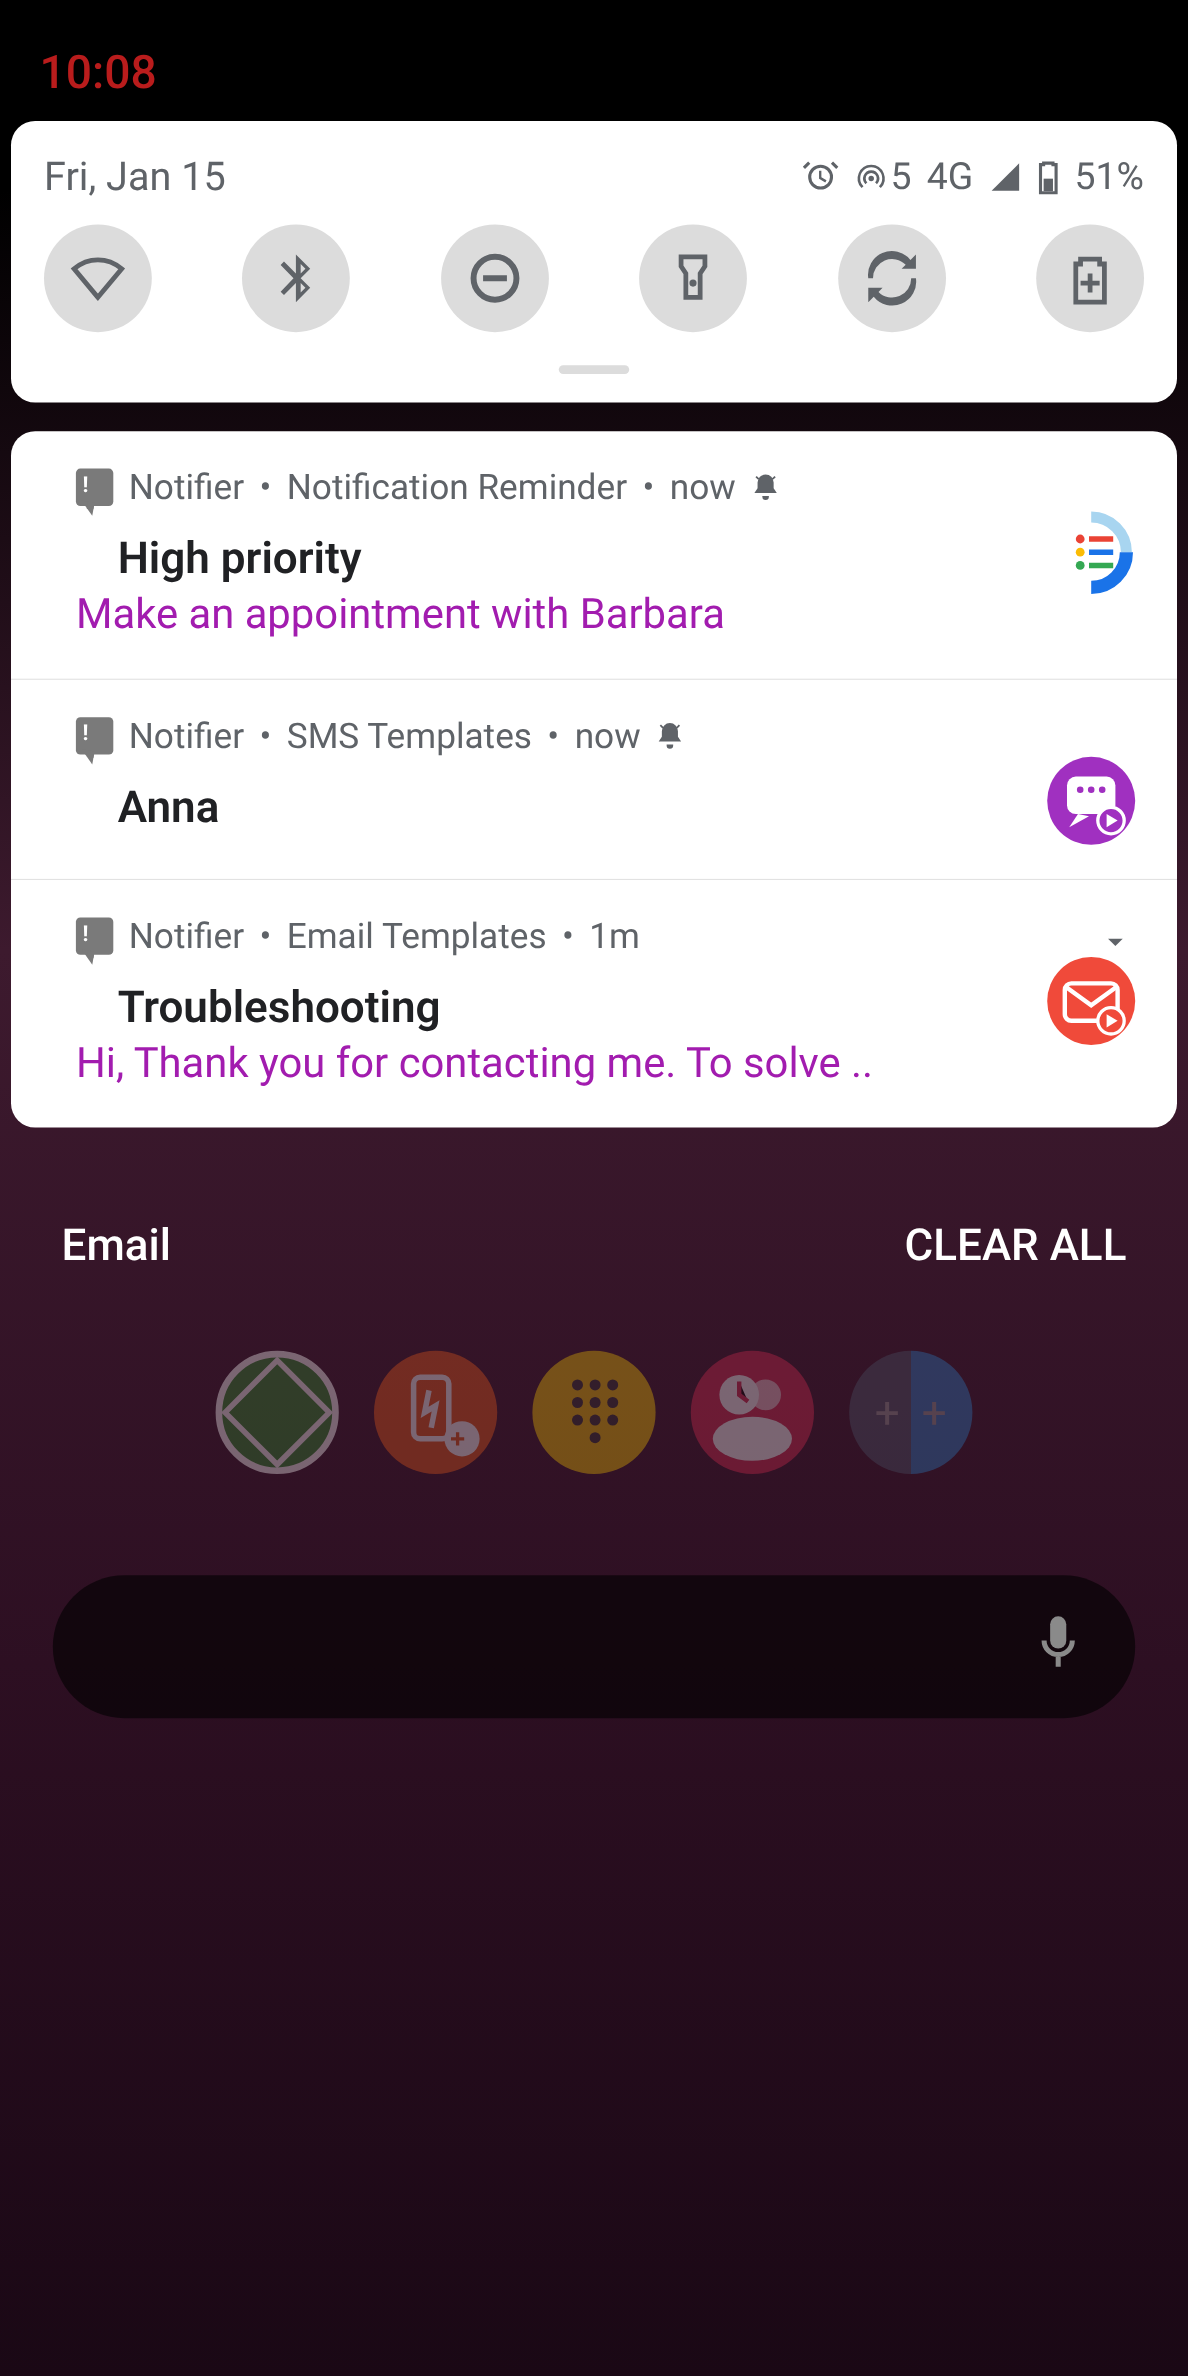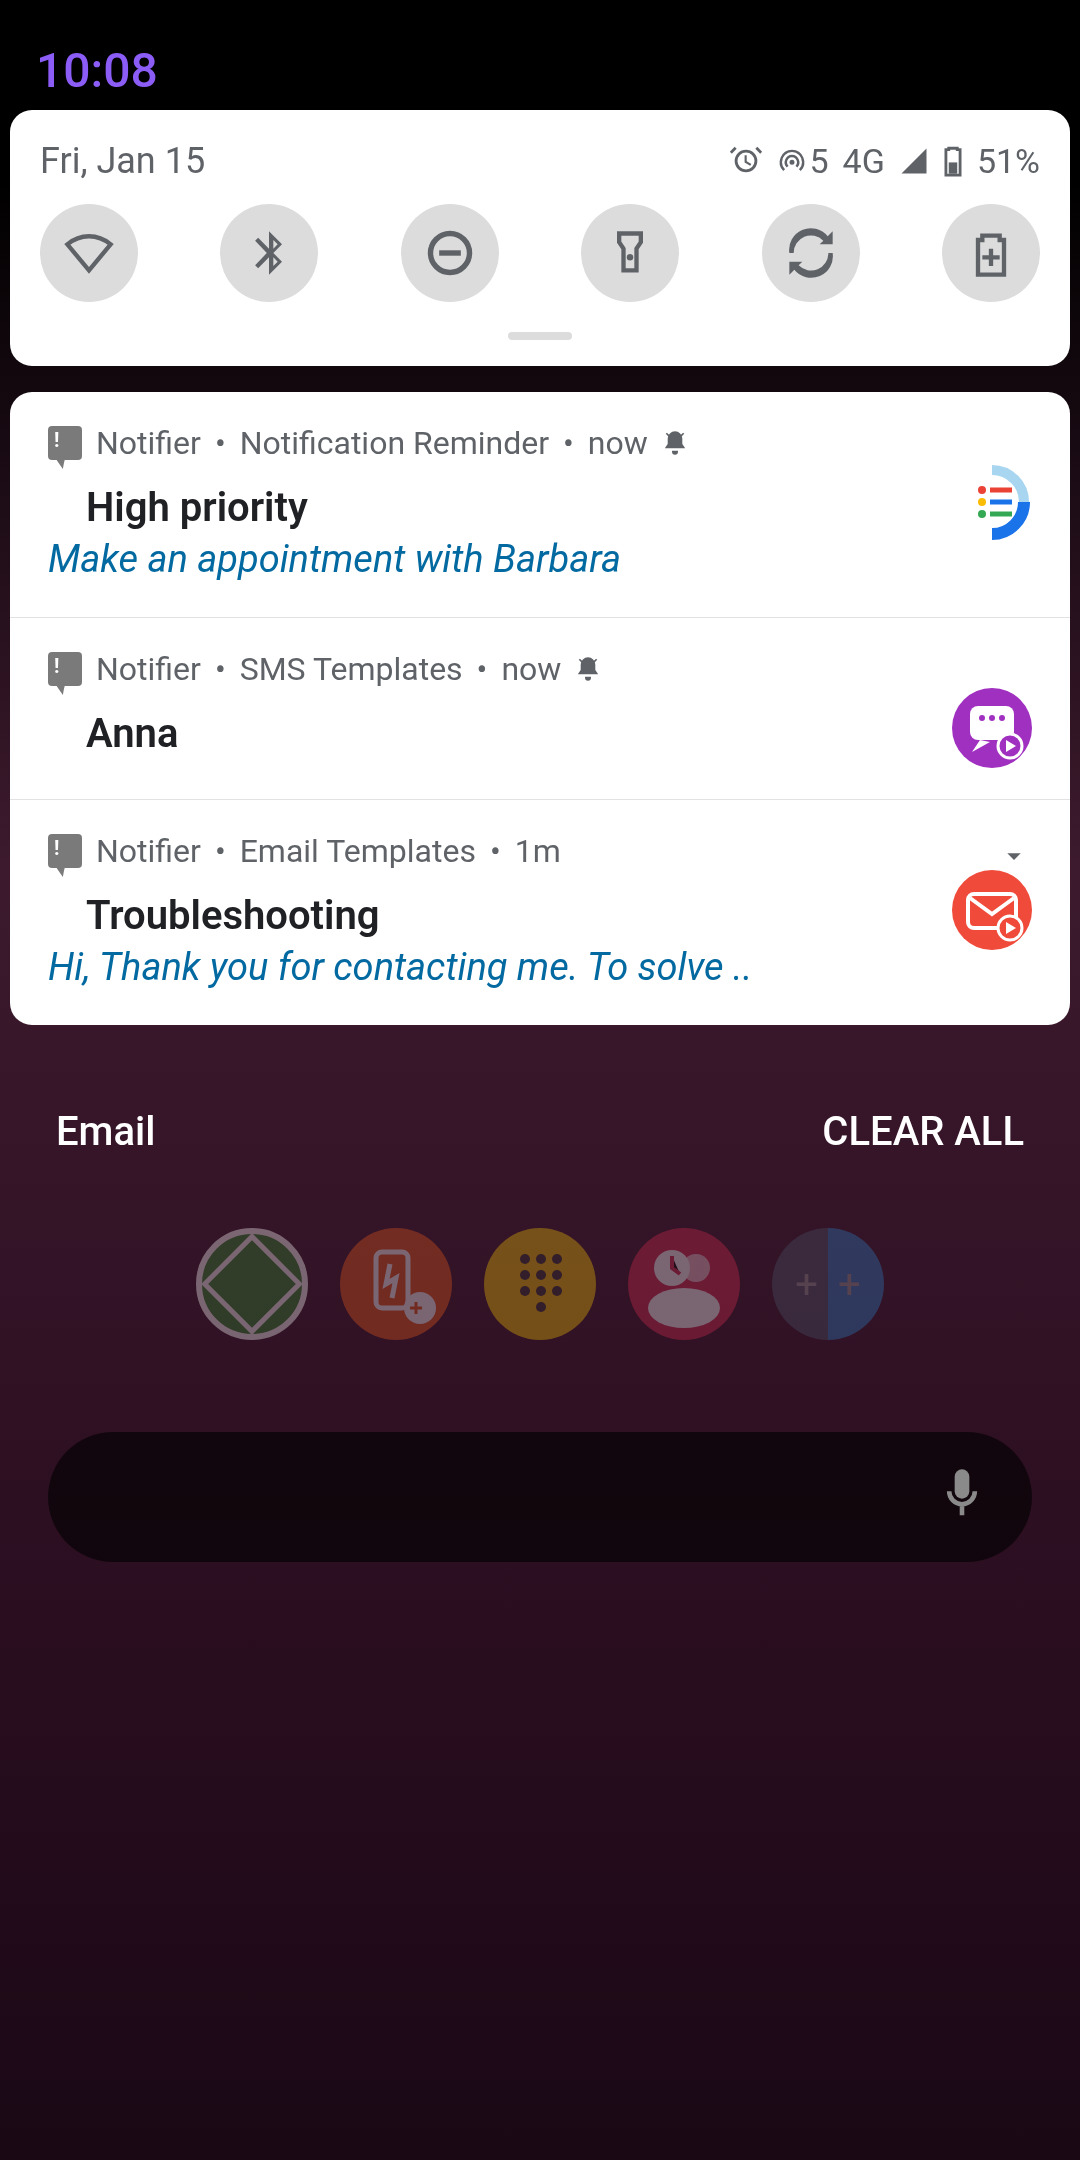--- a/index.html
+++ b/index.html
@@ -1,35 +1,35 @@
 <!DOCTYPE html>
 <html><head>
 <meta charset="utf-8">
 <style>
   * { margin: 0; padding: 0; box-sizing: border-box; font-family: Roboto, -apple-system, BlinkMacSystemFont, sans-serif; }
   body { width: 1080px; height: 2160px; background: linear-gradient(180deg, #000 0%, #000 8%, #3d1a2e 40%, #2d0f22 70%, #1a0815 100%); position: relative; overflow: hidden; }
-  .clock { position: absolute; top: 42px; left: 36px; color: #8b5cf6; font-size: 48px; font-weight: 500; }
+  .clock { position: absolute; top: 42px; left: 36px; color: #b91c1c; font-size: 42px; font-weight: 500; }
   .qs-panel { position: absolute; top: 110px; left: 10px; right: 10px; background: #fff; border-radius: 22px; padding: 30px 30px 20px 30px; }
   .qs-header { display: flex; justify-content: space-between; align-items: center; margin-bottom: 22px; gap: 44px; }
   .qs-date { color: #5f6368; font-size: 36px; }
   .qs-status { display: flex; align-items: center; gap: 14px; color: #5f6368; font-size: 34px; }
   .qs-status svg { display: block; }
   .qs-toggles { display: flex; justify-content: space-between; margin-bottom: 30px; }
   .toggle { width: 98px; height: 98px; border-radius: 50%; background: #dcdcdc; display: flex; align-items: center; justify-content: center; }
   .toggle svg { fill: #5f6368; }
   .handle { width: 64px; height: 8px; background: #dcdcdc; border-radius: 4px; margin: 10px auto 6px; }
   .notif-group { position: absolute; top: 392px; left: 10px; right: 10px; background: #fff; border-radius: 22px; overflow: hidden; }
-  .notif { padding: 32px 38px 36px 38px; border-top: 1px solid #e2e2e2; position: relative; }
+  .notif { padding: 32px 38px 36px 59px; border-top: 1px solid #e2e2e2; position: relative; }
   .notif:first-child { border-top: none; }
   .notif-meta { display: flex; align-items: center; gap: 14px; color: #5f6368; font-size: 32px; margin-bottom: 22px; }
   .notif-meta .app-icon { width: 34px; height: 34px; background: #7a7a7a; border-radius: 4px; position: relative; }
   .notif-meta .app-icon::before { content: "!"; color: #fff; font-size: 20px; font-weight: bold; position: absolute; top: 2px; left: 6px; }
   .notif-meta .app-icon::after { content: ""; position: absolute; bottom: -8px; left: 4px; border: 6px solid transparent; border-top-color: #7a7a7a; border-right-color: #7a7a7a; transform: rotate(10deg); }
   .notif-title { font-size: 40px; font-weight: 600; color: #202124; margin-bottom: 6px; margin-left: 38px; }
-  .notif-body { font-size: 38px; color: #0369a1; font-style: italic; }
+  .notif-body { font-size: 38px; color: #a21caf; }
   .notif-badge { position: absolute; right: 38px; top: 70px; width: 80px; height: 80px; border-radius: 50%; }
   .expand-icon { position: absolute; right: 40px; top: 40px; }
   .actions { position: absolute; top: 1108px; left: 0; right: 0; display: flex; justify-content: space-between; padding: 0 56px; }
   .action-btn { color: #fff; font-size: 40px; font-weight: 500; }
   .dock { position: absolute; top: 1228px; left: 0; right: 0; display: flex; justify-content: center; gap: 32px; opacity: 0.35; }
   .dock-icon { width: 112px; height: 112px; border-radius: 50%; }
   .di1 { background: #2e8b2e; border: 6px solid #fff; position: relative; }
   .di1::after { content: ""; position: absolute; inset: 14px; border: 5px solid #fff; transform: rotate(45deg); }
   .di2 { background: #e85a1a; position: relative; }
   .di3 { background: #f2c200; display: flex; align-items: center; justify-content: center; }

